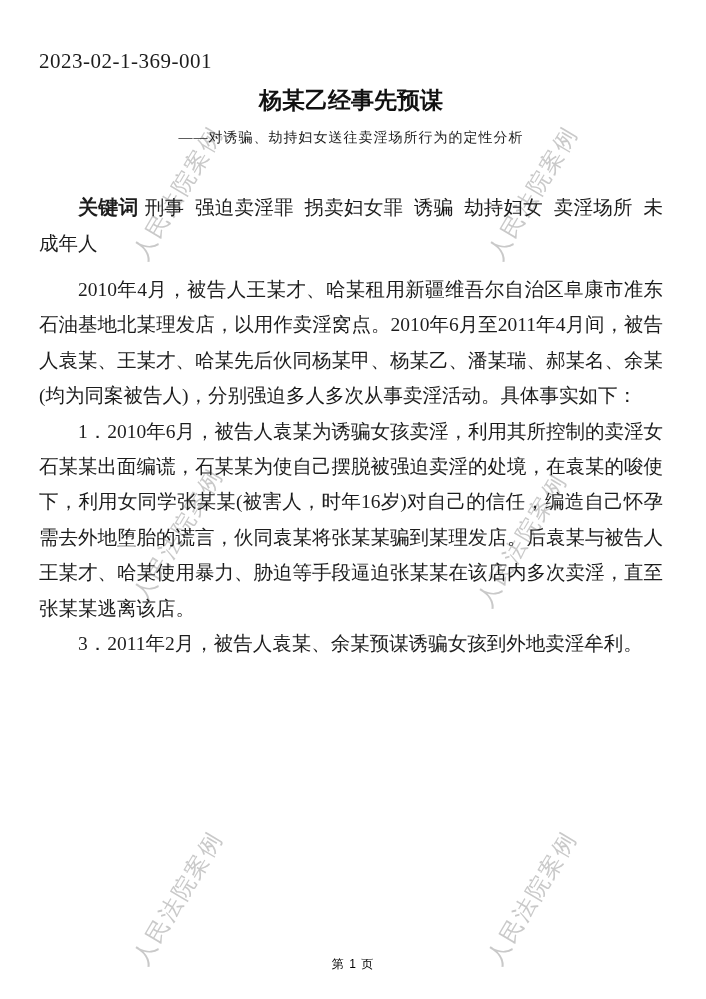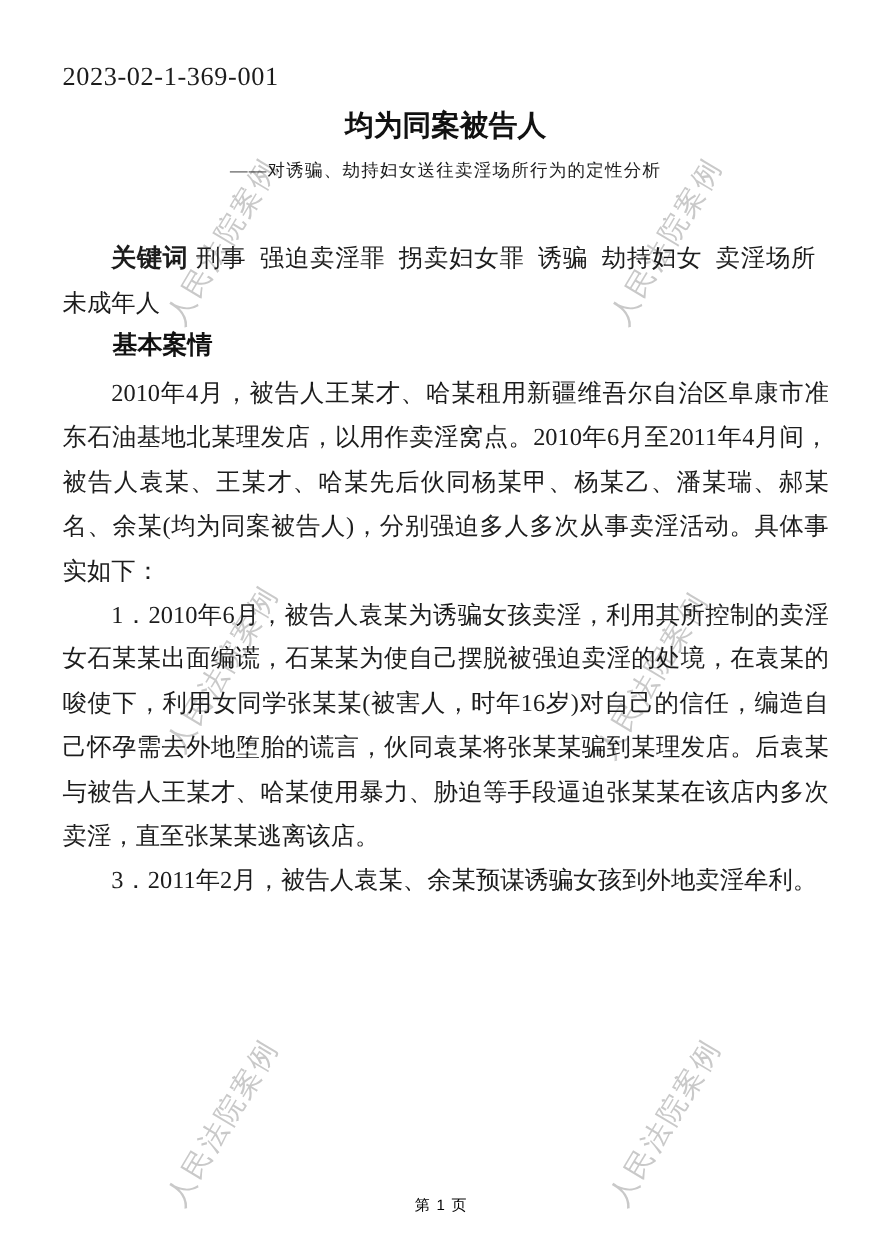--- a/index.html
+++ b/index.html
@@ -26,21 +26,21 @@
     transform: translate(-50%, -50%) rotate(-59deg);
     transform-origin: center center;
   }
   .wm-r1c1 { left: 178px; top: 193px; }
   .wm-r1c2 { left: 533px; top: 193px; }
   .wm-r2c1 { left: 178px; top: 535px; }
   .wm-r2c2 { left: 522px; top: 540px; }
   .wm-r3c1 { left: 178px; top: 898px; }
   .wm-r3c2 { left: 532px; top: 898px; }
   
-  .content { position: relative; z-index: 1; padding: 48px 43px 0 50px; }
+  .content { position: relative; z-index: 1; padding: 48px 43px 0 39px; }
   .doc-number {
     font-family: "Liberation Serif", "DejaVu Serif", serif;
     font-size: 21px;
     line-height: 27px;
     letter-spacing: 0.5px;
   }
   .title {
     margin-top: 13px;
     text-align: center;
     font-family: "Liberation Sans", "DejaVu Sans", sans-serif;
@@ -115,27 +115,26 @@
     <div class="wm wm-r1c2">人民法院案例</div>
     <div class="wm wm-r2c1">人民法院案例</div>
     <div class="wm wm-r2c2">人民法院案例</div>
     <div class="wm wm-r3c1">人民法院案例</div>
     <div class="wm wm-r3c2">人民法院案例</div>
   </div>
 
   <div class="content">
     <div class="doc-number">2023-02-1-369-001</div>
 
-    <h1 class="title">均为同案被告人</h1>
+    <h1 class="title">杨某乙经事先预谋</h1>
 
     <div class="subtitle">——对诱骗、劫持妇女送往卖淫场所行为的定性分析</div>
 
     <p class="keywords"><span class="kw-label">关键词</span><span class="kw-terms"><span class="kw-term">刑事</span><span class="kw-term">强迫卖淫罪</span><span class="kw-term">拐卖妇女罪</span><span class="kw-term">诱骗</span><span class="kw-term">劫持妇女</span><span class="kw-term">卖淫场所</span><span class="kw-term">未成年人</span></span></p>
 
-    <h2 class="section-heading">基本案情</h2>
 
     <div class="paragraphs">
         <p class="body-para">2010年4月，被告人王某才、哈某租用新疆维吾尔自治区阜康市准东石油基地北某理发店，以用作卖淫窝点。2010年6月至2011年4月间，被告人袁某、王某才、哈某先后伙同杨某甲、杨某乙、潘某瑞、郝某名、余某(均为同案被告人)，分别强迫多人多次从事卖淫活动。具体事实如下：</p>
         <p class="body-para">1．2010年6月，被告人袁某为诱骗女孩卖淫，利用其所控制的卖淫女石某某出面编谎，石某某为使自己摆脱被强迫卖淫的处境，在袁某的唆使下，利用女同学张某某(被害人，时年16岁)对自己的信任，编造自己怀孕需去外地堕胎的谎言，伙同袁某将张某某骗到某理发店。后袁某与被告人王某才、哈某使用暴力、胁迫等手段逼迫张某某在该店内多次卖淫，直至张某某逃离该店。</p>
         <p class="body-para">3．2011年2月，被告人袁某、余某预谋诱骗女孩到外地卖淫牟利。</p>
       </div>
   </div>
 
   <div class="footer">
     <span>第 1 页</span>

